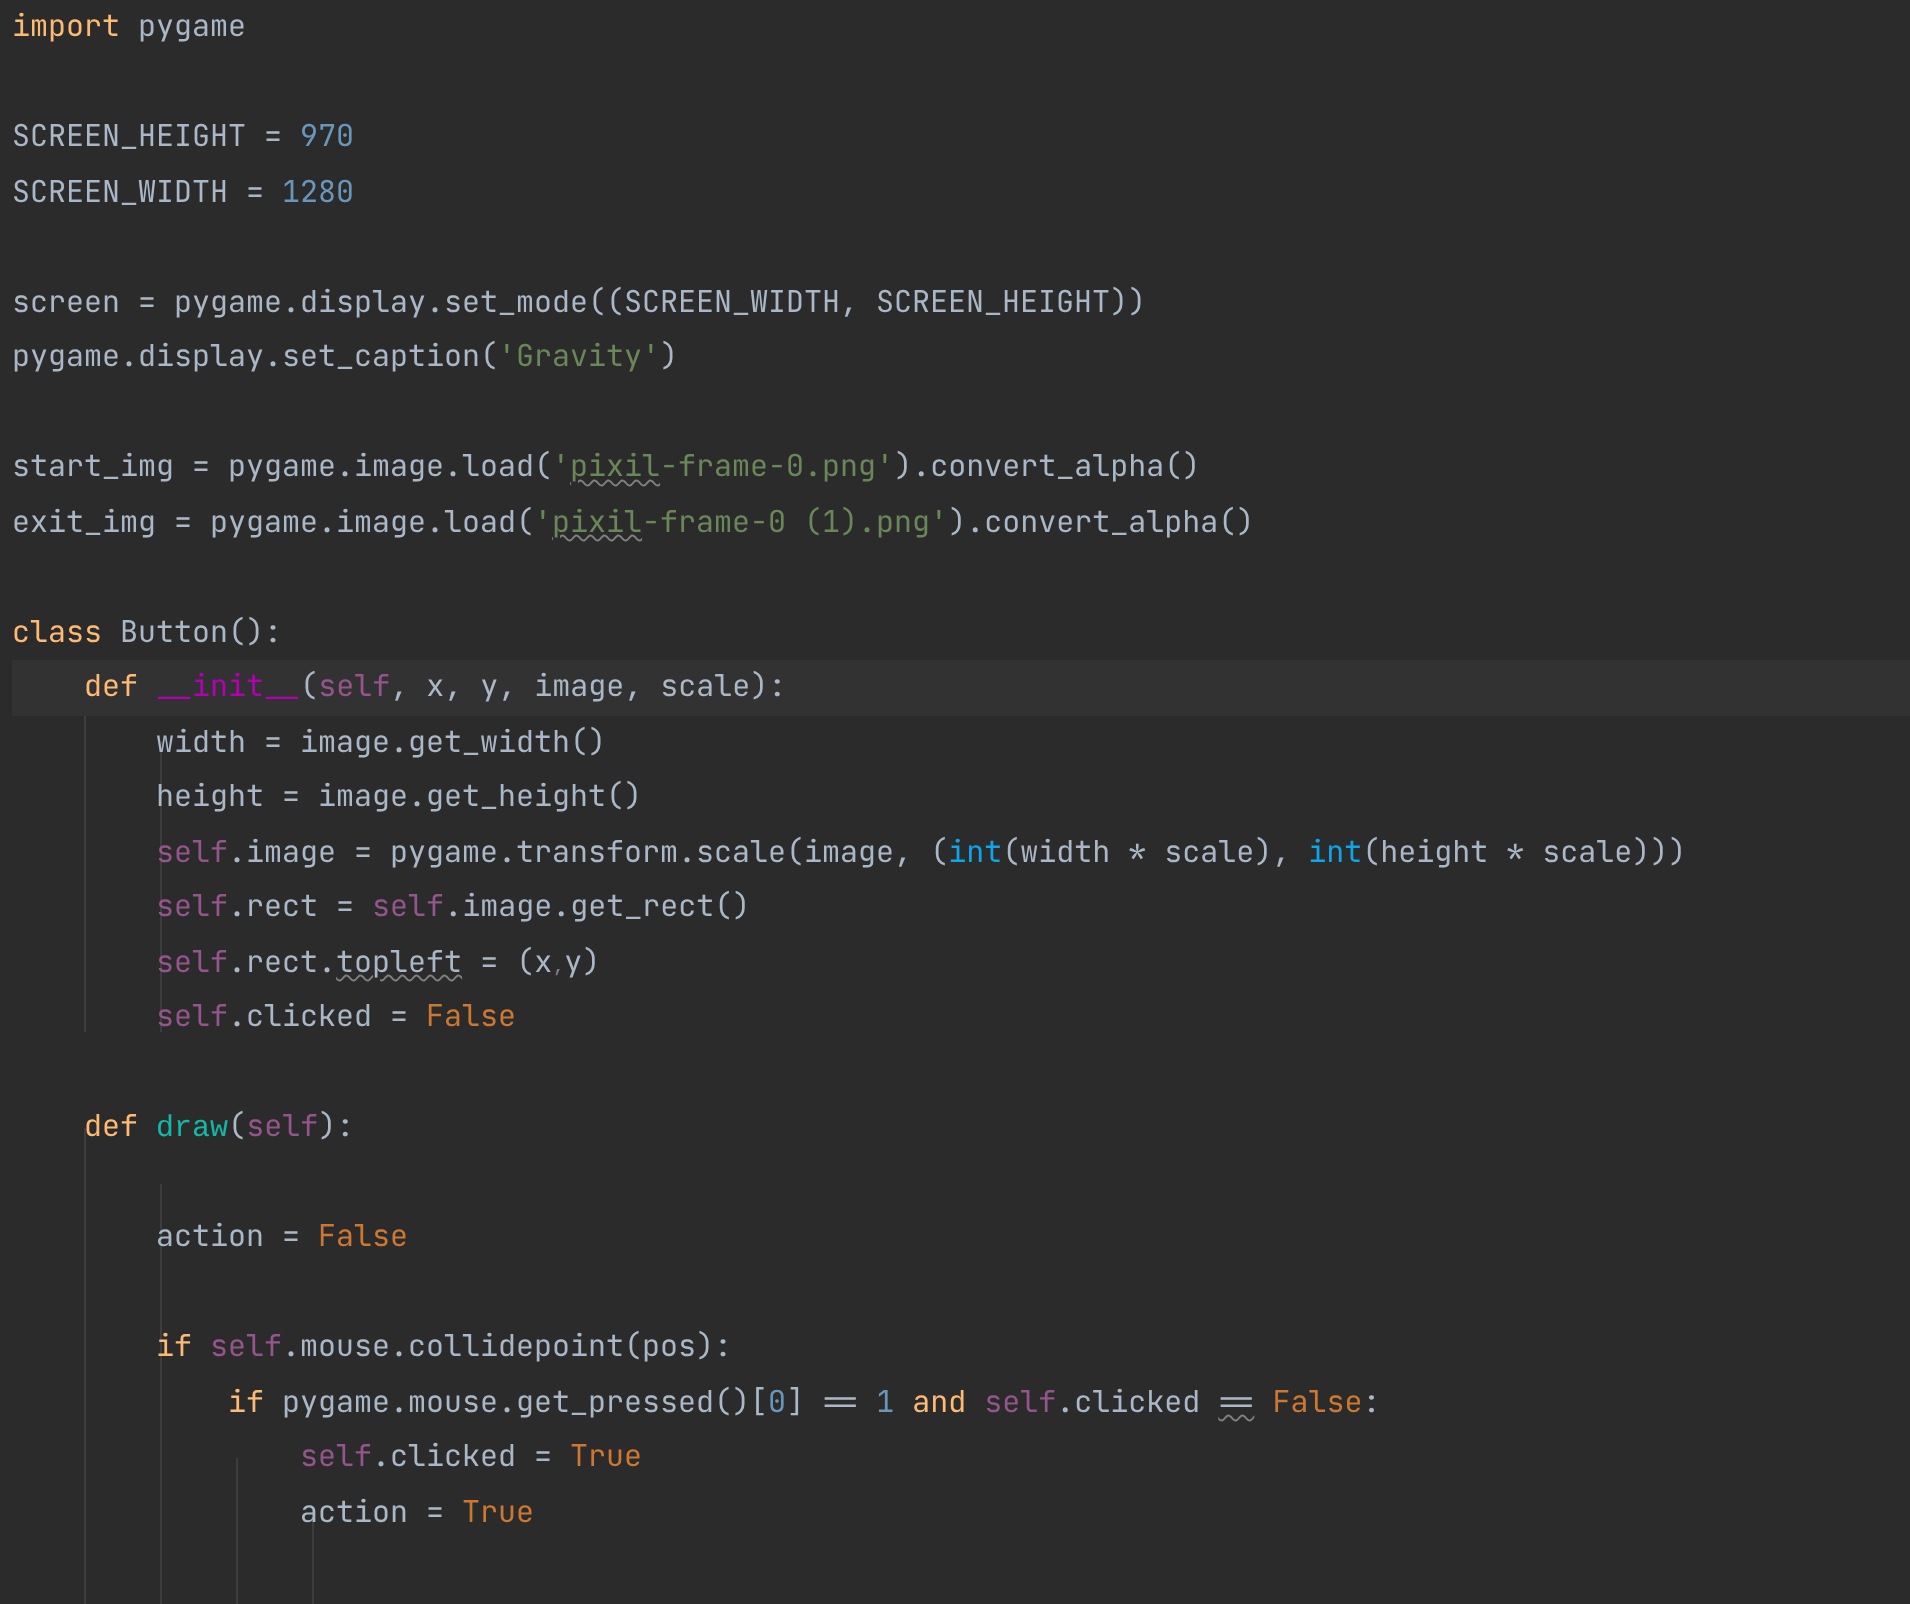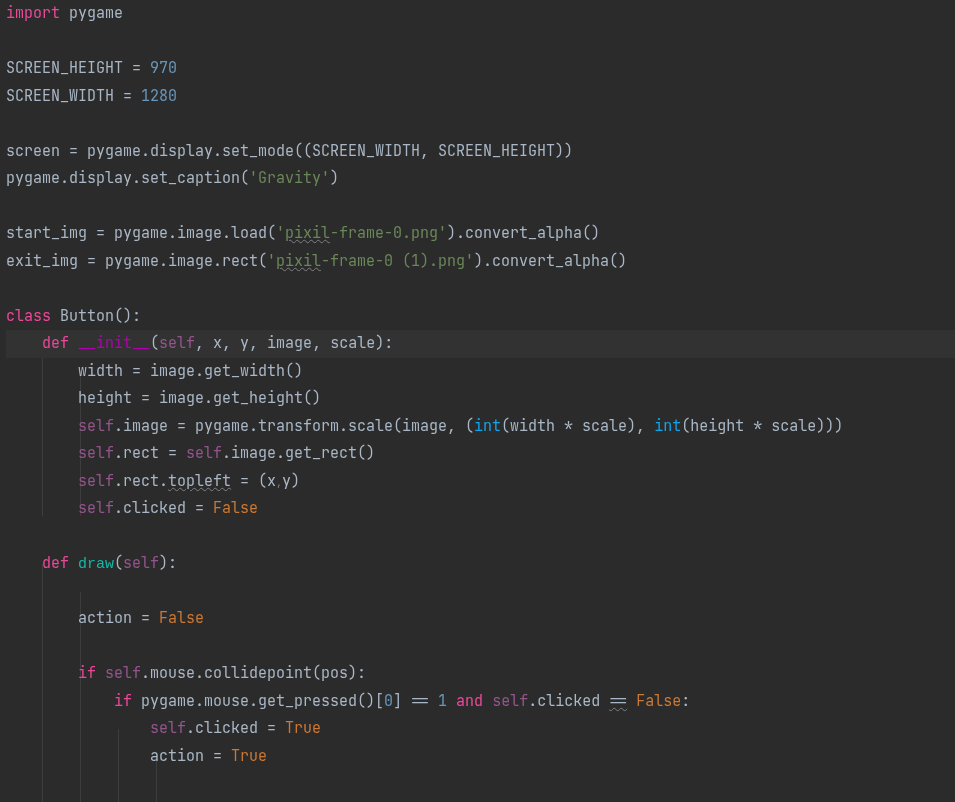--- a/index.html
+++ b/index.html
@@ -20,21 +20,21 @@
     top: 0;
     right: 0;
   }
   .line {
     white-space: pre;
     height: 27.5px;
   }
   .line.hl {
     background: #323232;
   }
-  .tok-kw   { color: #ec4899; }
+  .tok-kw   { color: #fdba74; }
   .tok-def  { color: #14b8a6; font-family: Liberation Mono, monospace; }
   .tok-self { color: #94558d; }
   .tok-num  { color: #6897bb; }
   .tok-str  { color: #6a8759; }
   .tok-builtin { color: #0ea5e9; }
   .tok-punc { color: #a9b7c6; }
   .tok-ident{ color: #a9b7c6; }
   .tok-magic{ color: #b200b2; }
   .tok-bool { color: #cc7832; }
   .underline-wavy {
@@ -70,21 +70,21 @@
 <div class="line"></div>
 
 <div class="line"><span class="tok-ident">screen = pygame.display.set_mode((SCREEN_WIDTH, SCREEN_HEIGHT))</span></div>
 
 <div class="line"><span class="tok-ident">pygame.display.set_caption(</span><span class="tok-str">'Gravity'</span><span class="tok-ident">)</span></div>
 
 <div class="line"></div>
 
 <div class="line"><span class="tok-ident">start_img = pygame.image.load(</span><span class="tok-str">'</span><span class="tok-str underline-wavy">pixil</span><span class="tok-str">-frame-0.png'</span><span class="tok-ident">).convert_alpha()</span></div>
 
-<div class="line"><span class="tok-ident">exit_img = pygame.image.rect(</span><span class="tok-str">'</span><span class="tok-str underline-wavy">pixil</span><span class="tok-str">-frame-0 (1).png'</span><span class="tok-ident">).convert_alpha()</span></div>
+<div class="line"><span class="tok-ident">exit_img = pygame.image.load(</span><span class="tok-str">'</span><span class="tok-str underline-wavy">pixil</span><span class="tok-str">-frame-0 (1).png'</span><span class="tok-ident">).convert_alpha()</span></div>
 
 <div class="line"></div>
 
 <div class="line"><span class="tok-kw">class</span><span class="tok-ident"> Button</span><span class="tok-punc">():</span></div>
 
 <div class="line hl"><span>    </span><span class="tok-kw">def </span><span class="tok-magic">__init__</span><span class="tok-punc">(</span><span class="tok-self">self</span><span class="tok-punc">, x</span><span class="tok-punc">, y</span><span class="tok-punc">, image</span><span class="tok-punc">, scale):</span></div>
 
 <div class="line"><span>        </span><span class="tok-ident">width = image.get_width()</span></div>
 
 <div class="line"><span>        </span><span class="tok-ident">height = image.get_height()</span></div>

